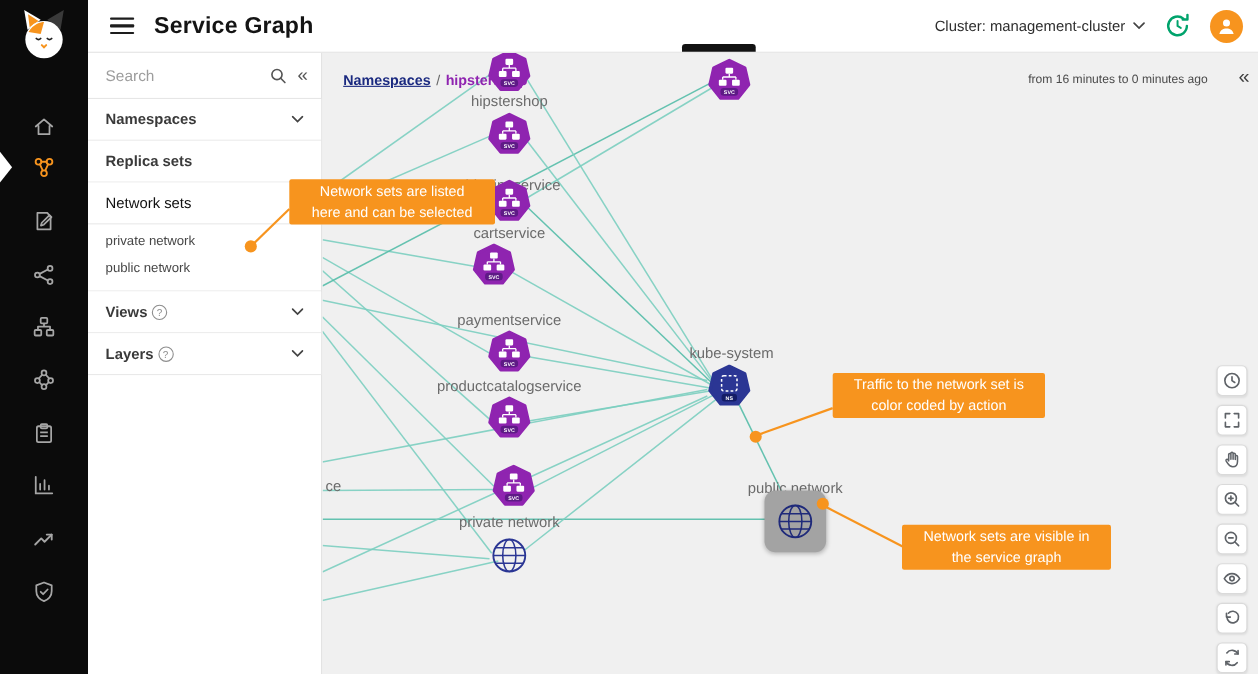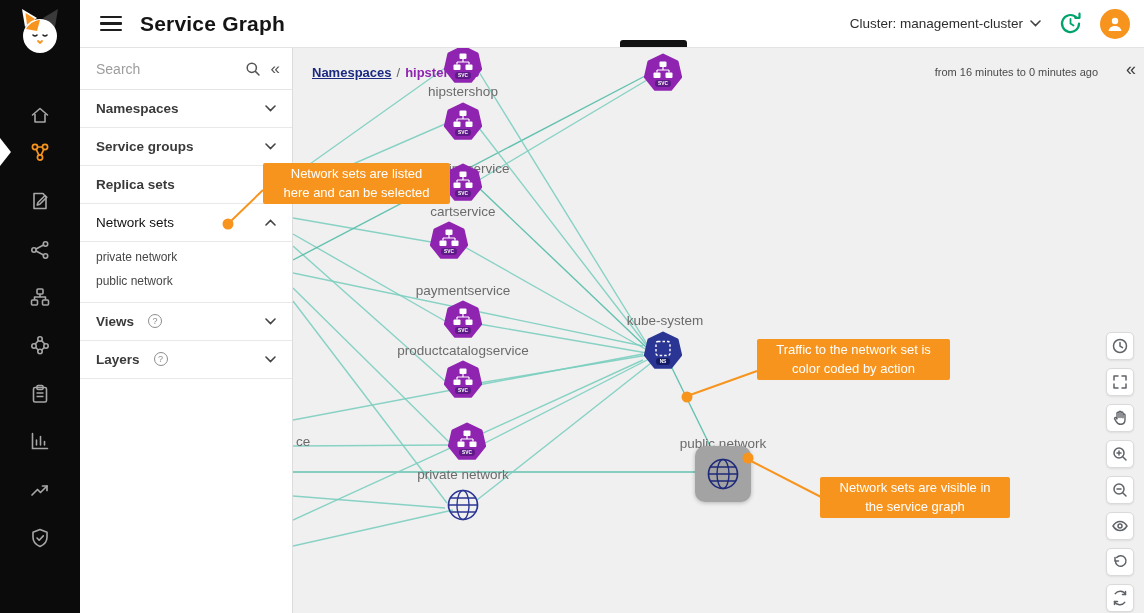--- a/index.html
+++ b/index.html
@@ -24,21 +24,21 @@
   .hist-btn{background:none;border:none;cursor:pointer;display:flex}
 
   
   .sidebar{position:absolute;left:80px;top:48px;width:213px;height:565px;background:#fff;border-right:1px solid #dcdcdc;z-index:10}
   .search-row{height:42px;display:flex;align-items:center;padding:0 12px 0 16px;border-bottom:1px solid #e6e6e6;gap:10px}
   .search-row input{flex:1;border:none;outline:none;font-size:14px;color:#333;font-family:"Liberation Sans",sans-serif;min-width:0}
   .search-row input::placeholder{color:#9d9d9d}
   .collapse-glyph{font-size:17px;color:#555;cursor:pointer;line-height:1}
   .nav-row{height:38px;display:flex;align-items:center;justify-content:space-between;padding:0 16px;border-bottom:1px solid #e9e9e9;font-size:13.5px;font-weight:600;color:#3a3a3a;cursor:pointer;background:#fff}
   .nav-row.bold{color:#101010;font-weight:400}
-  .nav-row .lbl-wrap{display:flex;align-items:flex-start;gap:14px}
+  .nav-row .lbl-wrap{display:flex;align-items:flex-end;gap:4px}
   .help-dot{width:14px;height:14px;border:1px solid #8d8d8d;border-radius:50%;font-size:9px;color:#8d8d8d;display:inline-flex;align-items:center;justify-content:center;font-weight:400}
   .sub-list{padding:3px 0 9px;border-bottom:1px solid #e9e9e9}
   .sub-item{height:24px;display:flex;align-items:center;padding-left:16px;font-size:12px;color:#474747;cursor:pointer}
   .chev{display:flex}
 
   
   .canvas{position:absolute;left:293px;top:48px;width:851px;height:565px;background:#f0f0f0;overflow:hidden;z-index:1}
   .edges{position:absolute;left:0;top:0;pointer-events:none}
   .edges line{stroke:#7ccfc0;stroke-width:1.4;opacity:.9}
   .edges line.dk{stroke:#55bda9}
@@ -214,28 +214,20 @@
       <svg width="16" height="16" viewBox="0 0 16 16" fill="none" stroke="#555" stroke-width="1.5" stroke-linecap="round">
           <circle cx="6.8" cy="6.8" r="4.6"></circle>
           <path d="M10.4 10.4L14 14"></path>
         </svg>
     </span>
     <span class="collapse-glyph">«</span>
   </div>
 
   <div class="nav-row">
     <span>Namespaces</span>
-    <span class="chev">
-        <svg width="11" height="7" viewBox="0 0 11 7" fill="none" stroke="#444" stroke-width="1.6" stroke-linecap="round">
-          <path d="M1 1l4.5 4.5L10 1"></path>
-        </svg>
-      </span>
-  </div>
-  <div class="nav-row">
-    <span>Service groups</span>
     <span class="chev">
         <svg width="11" height="7" viewBox="0 0 11 7" fill="none" stroke="#444" stroke-width="1.6" stroke-linecap="round">
           <path d="M1 1l4.5 4.5L10 1"></path>
         </svg>
       </span>
   </div>
   <div class="nav-row">
     <span>Replica sets</span>
   </div>
   <div class="nav-row bold">

